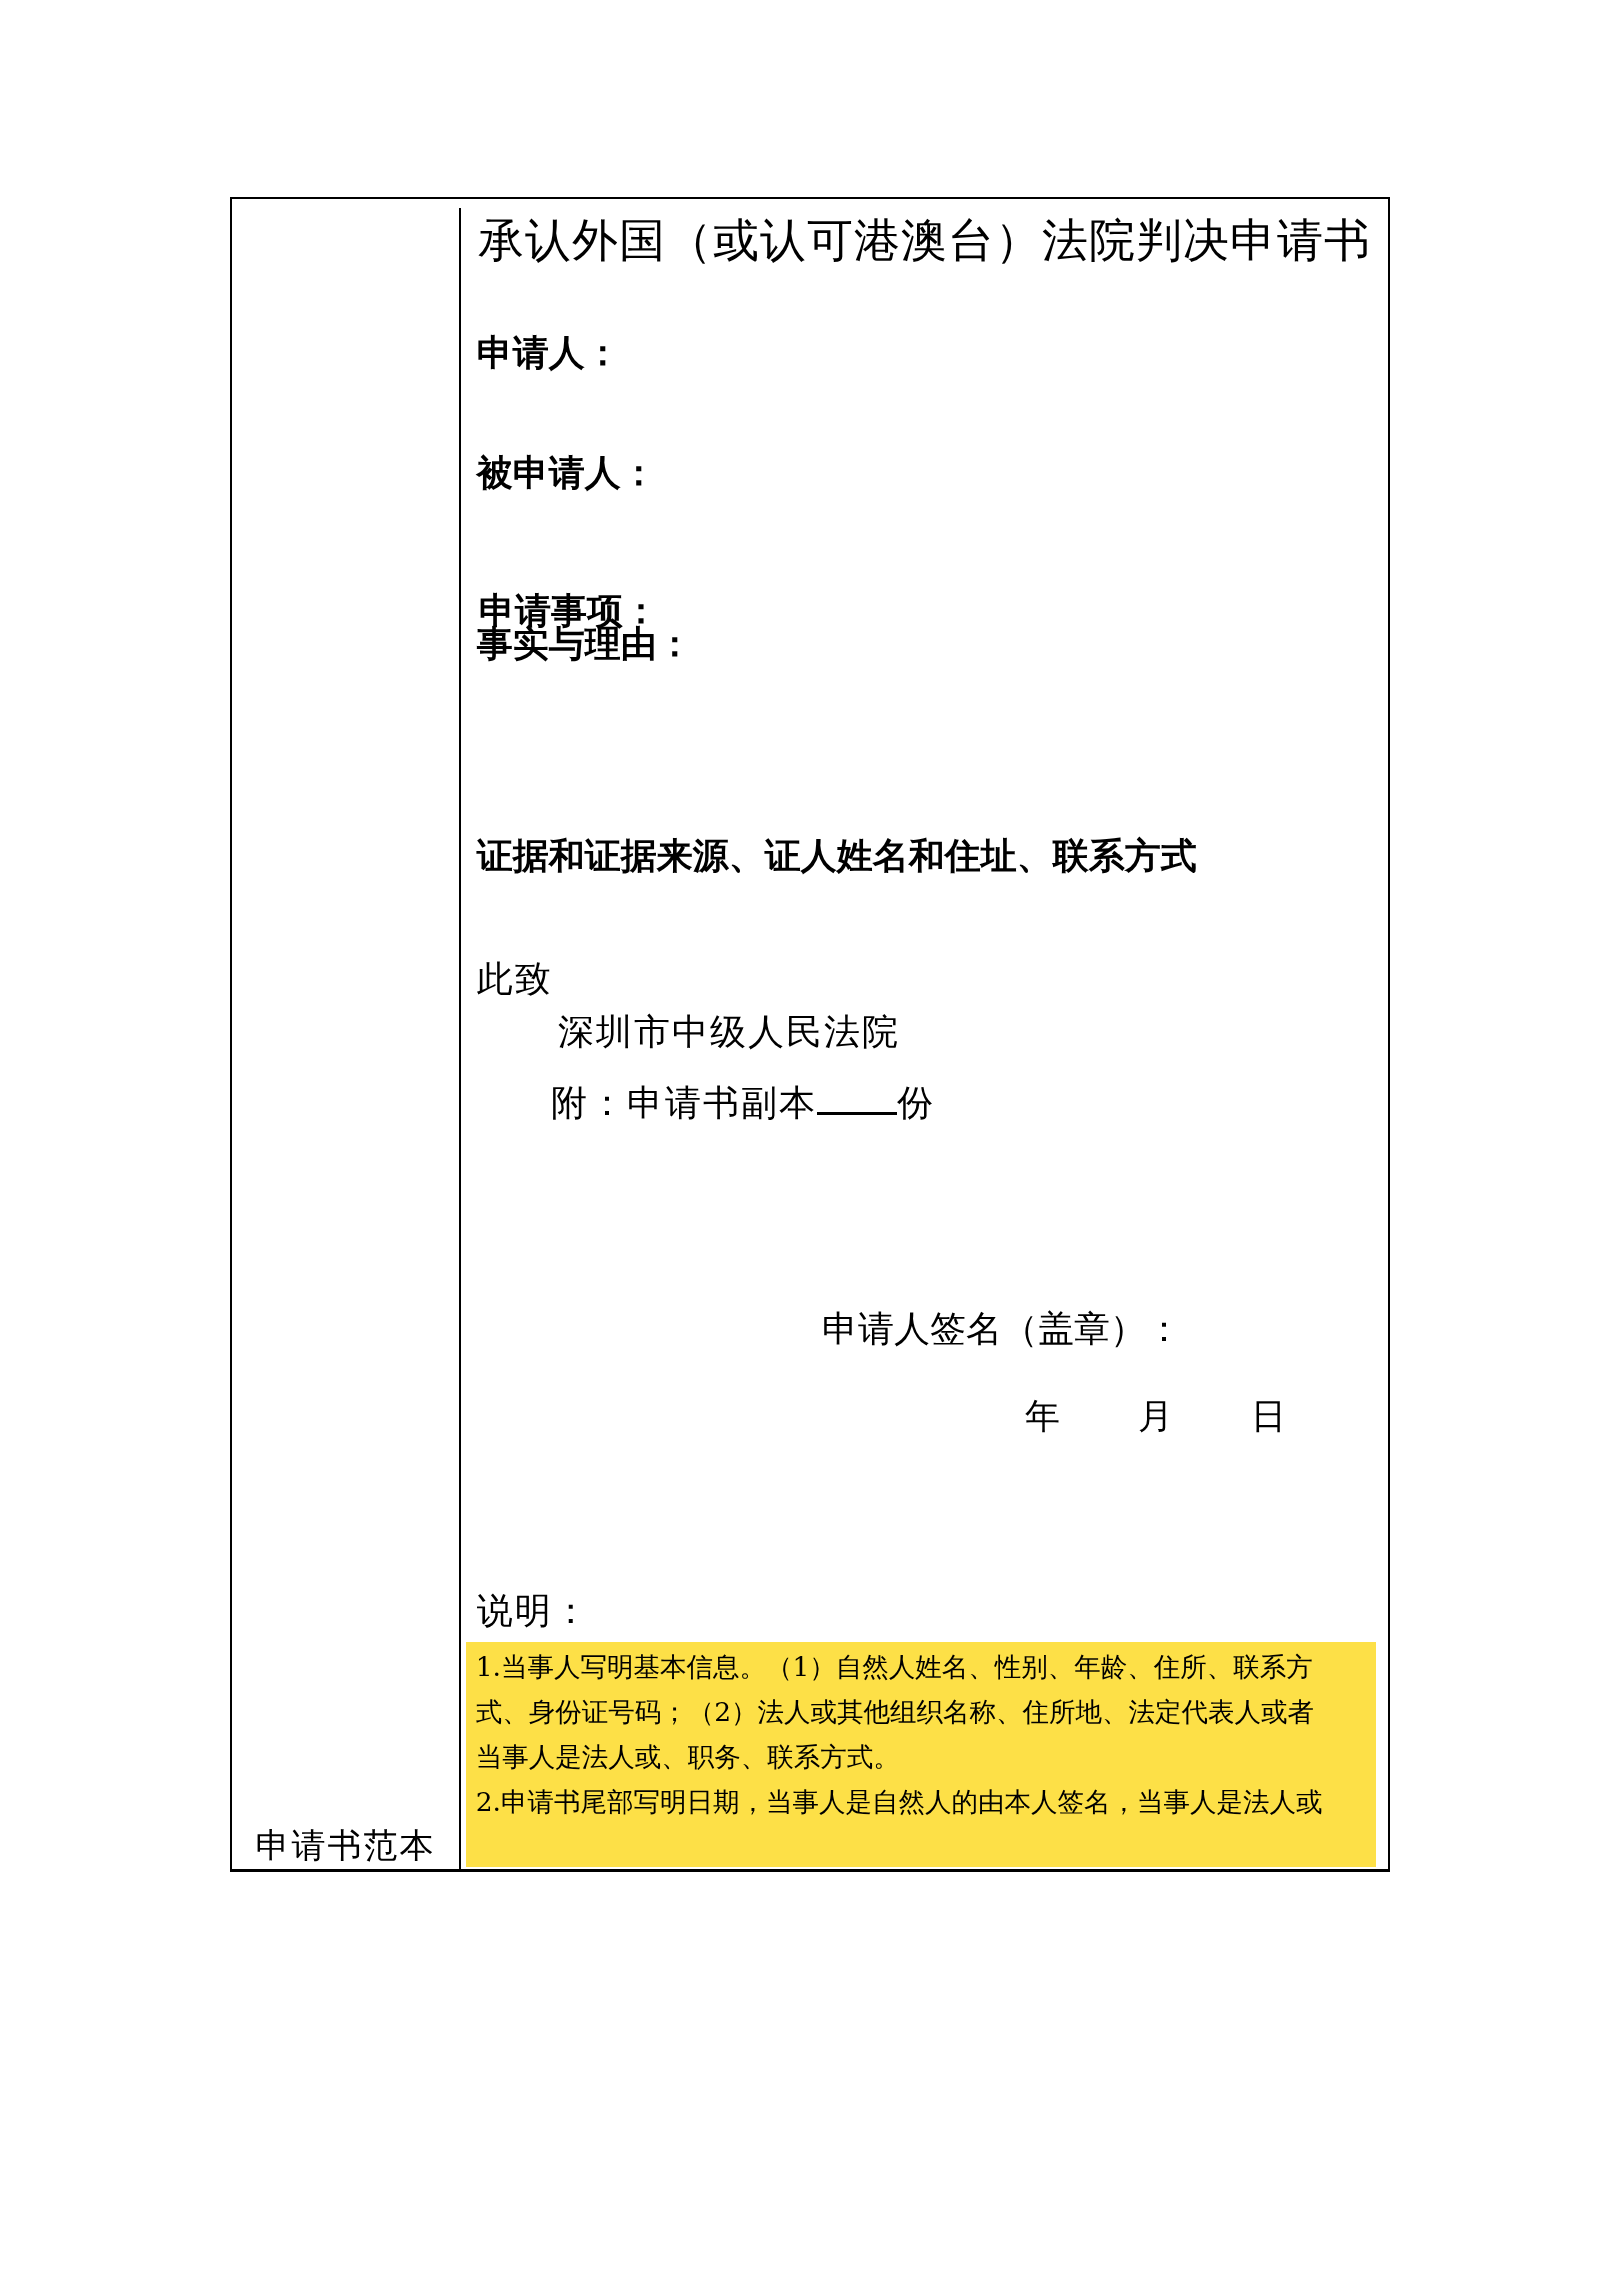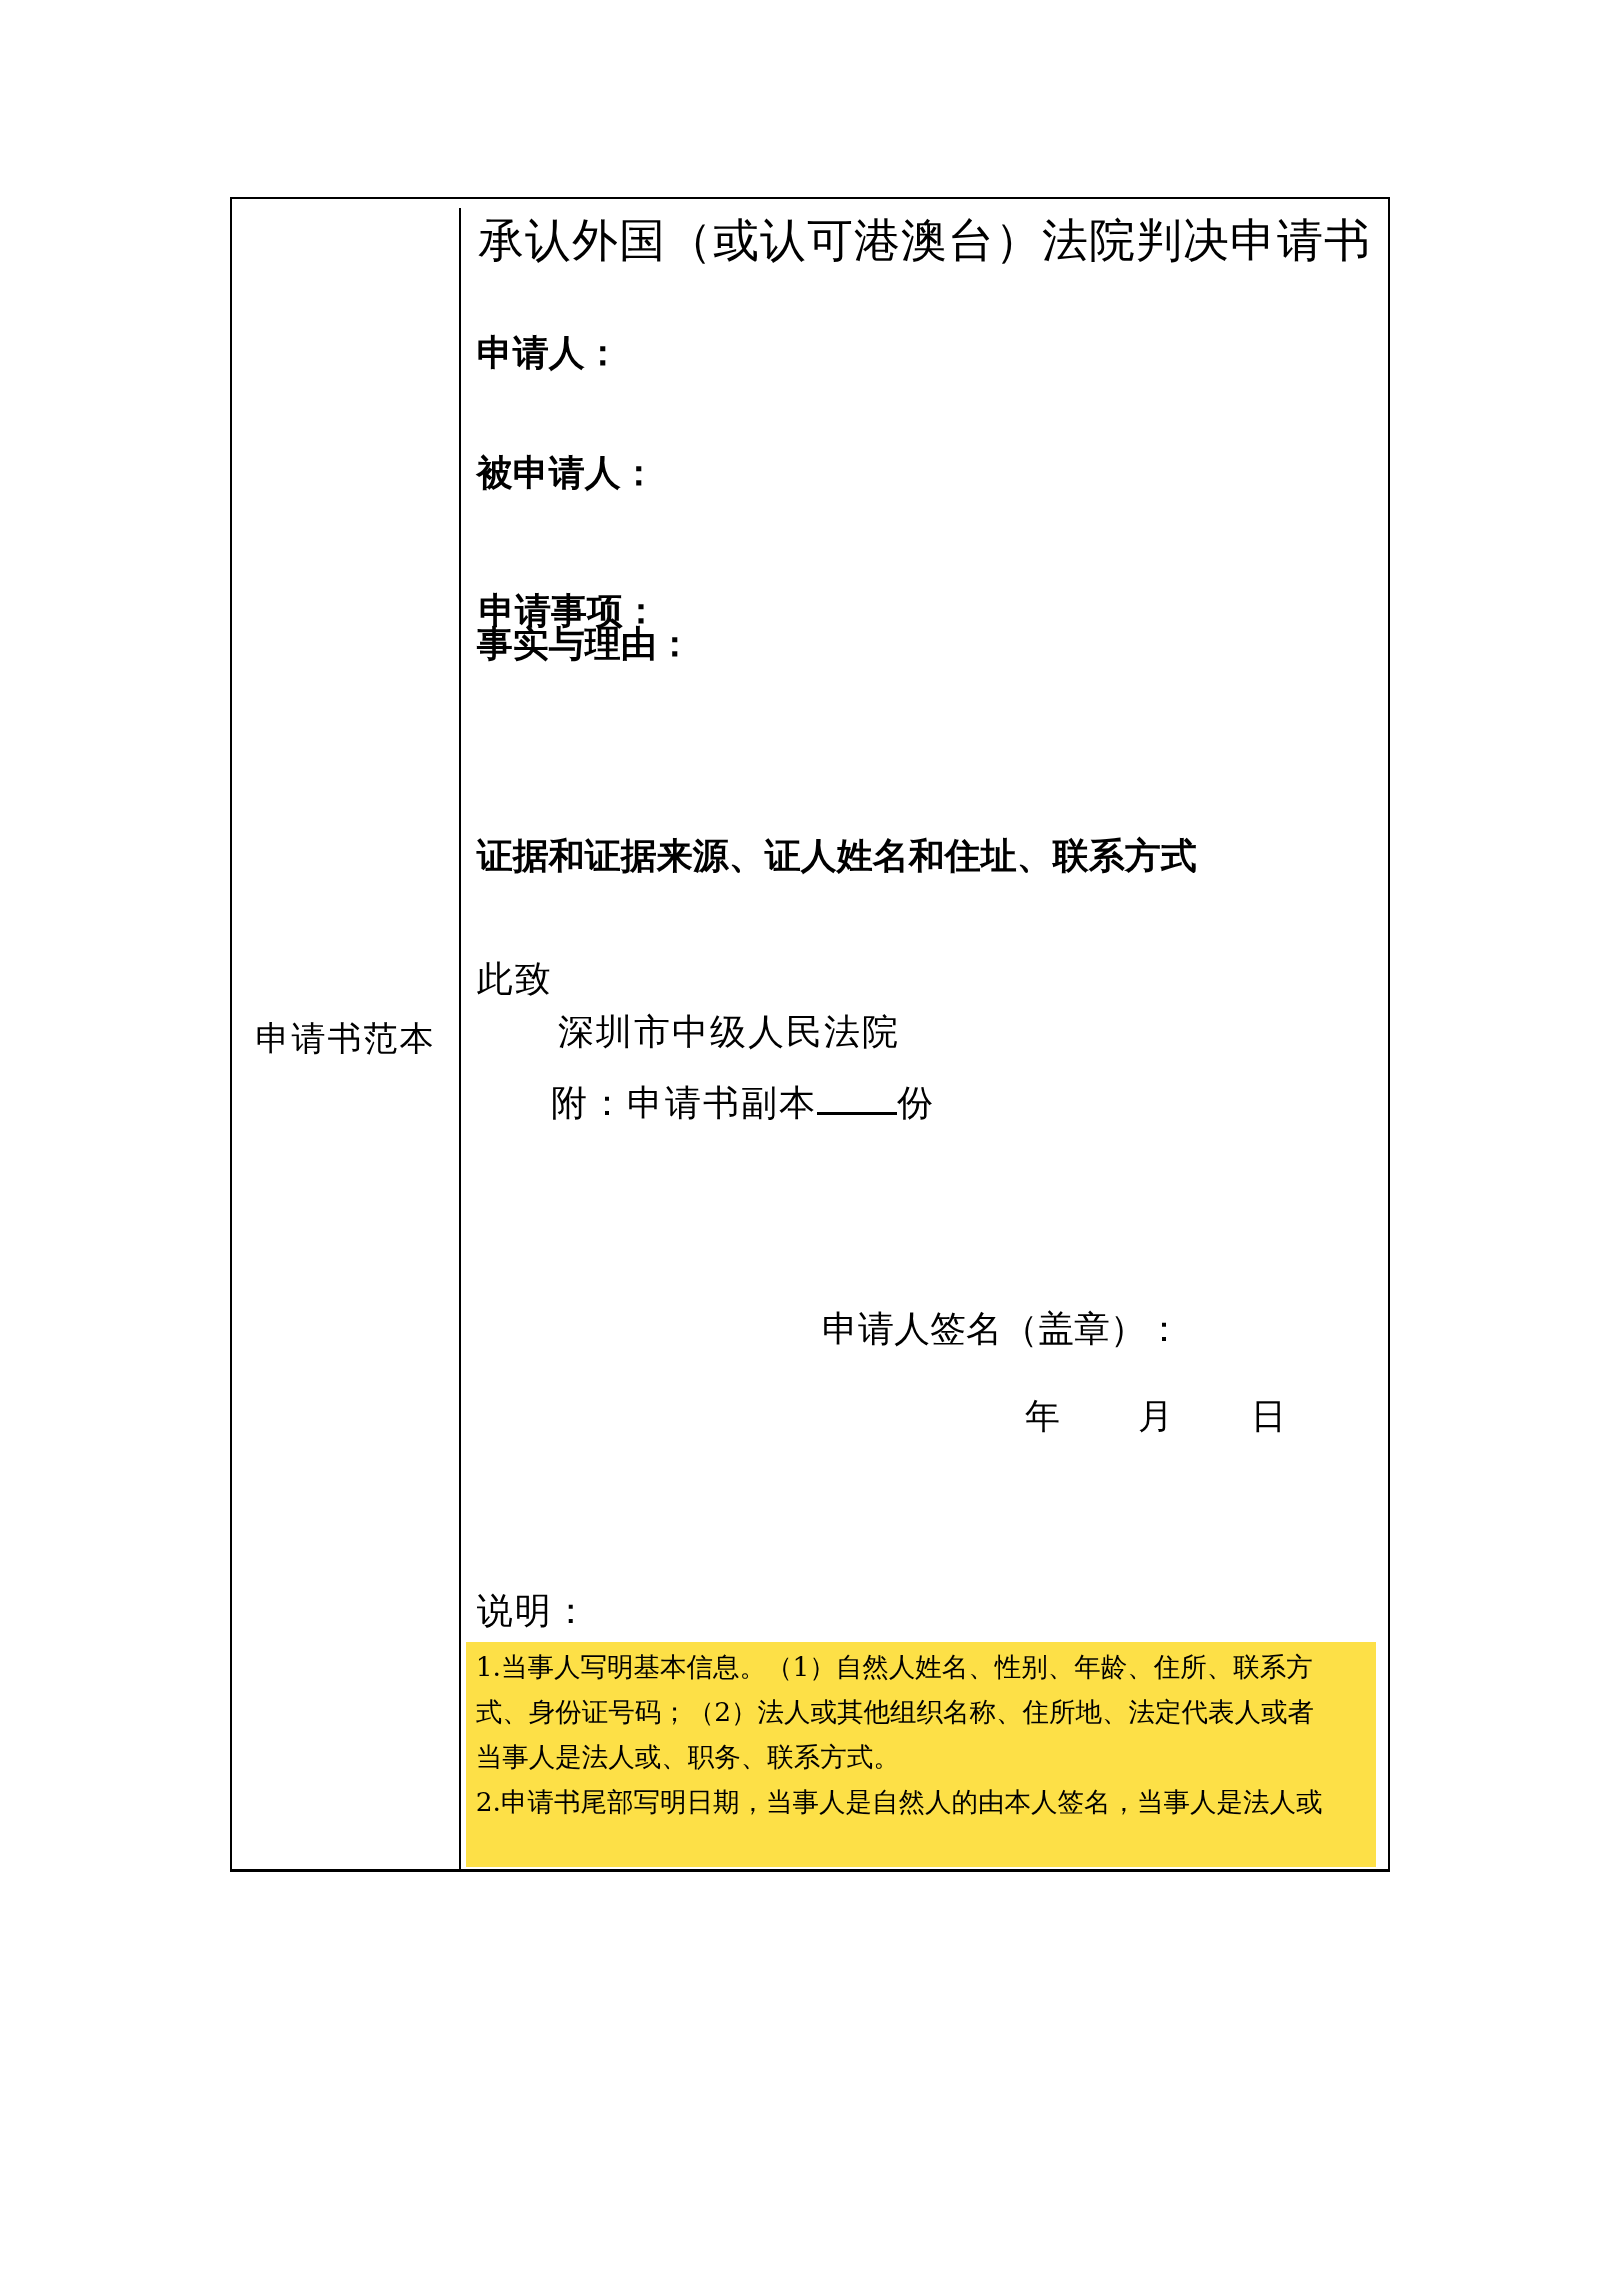--- a/index.html
+++ b/index.html
@@ -21,21 +21,21 @@
     box-sizing: border-box;
     border: 2.9px solid #000000;
     border-bottom-width: 3.9px;
     display: flex;
   }
   .left-cell {
     flex: 0 0 229px;
     box-sizing: border-box;
     border-right: 2.9px solid #000000;
     display: flex;
-    align-items: center;
+    align-items: flex-end;
     justify-content: center;
     margin-top: 9px;
   }
   .left-cell .label {
     font-size: 34px;
     letter-spacing: 2px;
     white-space: nowrap;
   }
   .right-cell {
     flex: 1 1 auto;

